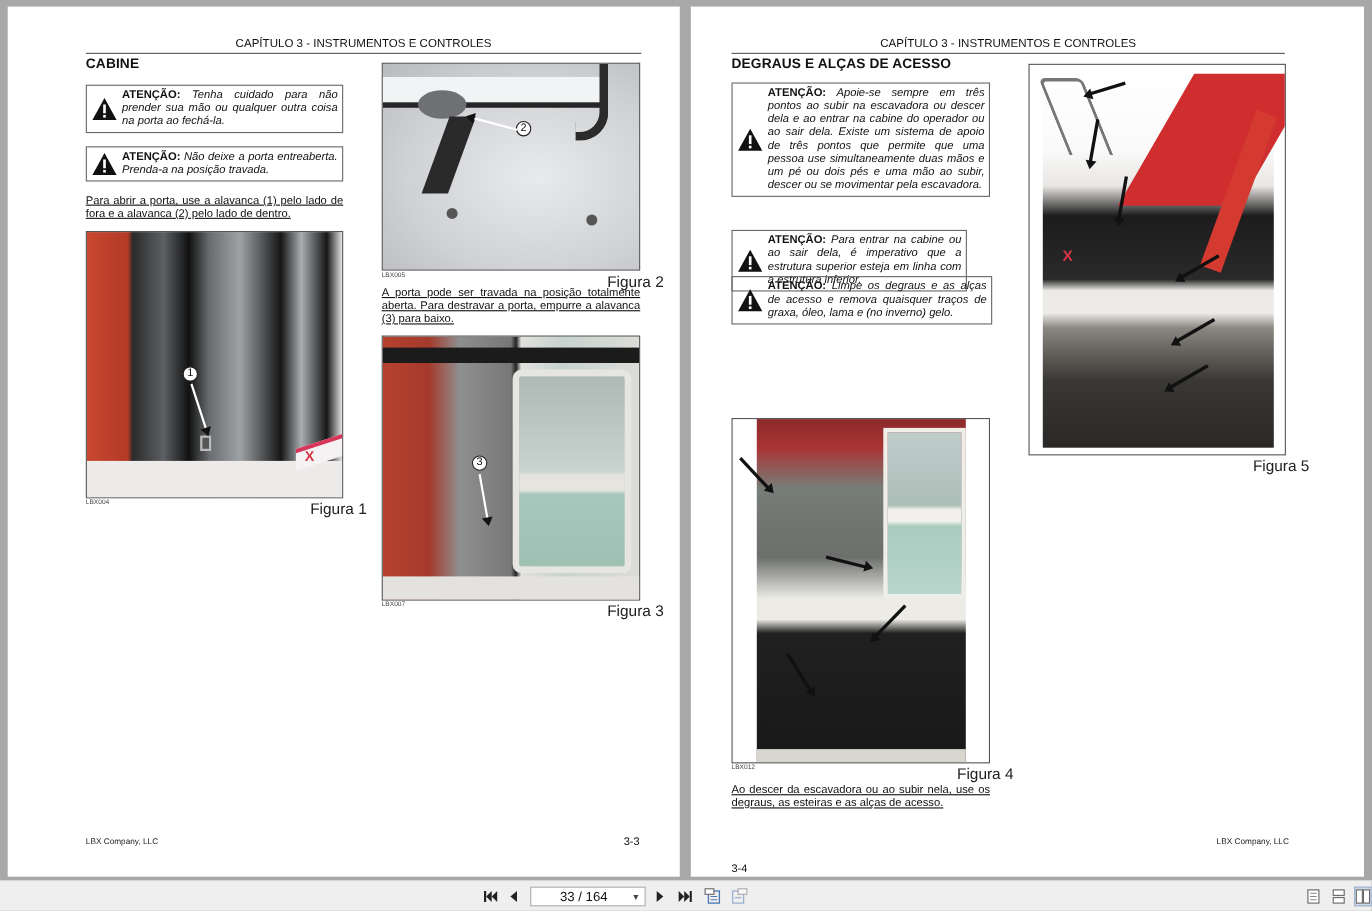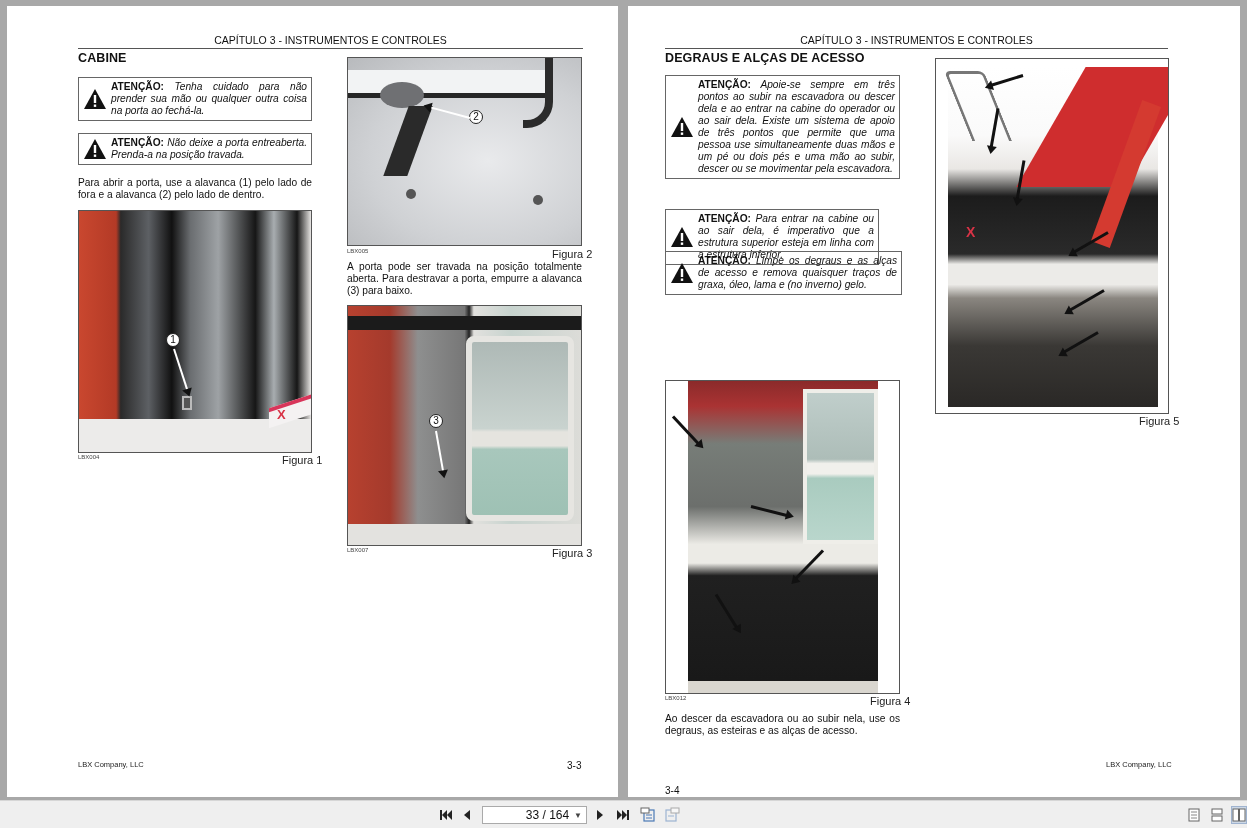--- a/index.html
+++ b/index.html
@@ -9,30 +9,30 @@
   .page.left { left: 7px; width: 611px; }
   .page.right { left: 628px; width: 612px; }
   .chapter-header { position: absolute; top: 28px; font-size: 10.5px; text-align: center; border-bottom: 1.5px solid #555; padding-bottom: 2px; }
   .page.left .chapter-header { left: 71px; width: 505px; }
   .page.right .chapter-header { left: 37px; width: 503px; }
   .section-title { position: absolute; font-weight: bold; font-size: 12.5px; letter-spacing: 0.1px; }
   .warn { position: absolute; border: 1.5px solid #666; padding: 3px 4px 3px 32px; font-size: 10.2px; line-height: 12px; text-align: justify; }
   .warn .tri { position: absolute; left: 4px; top: 50%; transform: translateY(-50%); width: 24px; height: 22px; }
   .warn b { font-weight: bold; font-style: normal; }
   .warn i { font-style: italic; }
-  .para { position: absolute; font-size: 10.2px; line-height: 12px; text-align: justify; }
+  .para { position: absolute; font-size: 10.2px; line-height: 12px; text-align: justify; text-decoration: underline; }
   .photo { position: absolute; border: 1px solid #555; overflow: hidden; }
   .fig-code { position: absolute; font-size: 6px; color: #444; }
-  .fig-label { position: absolute; font-size: 11px; color: #222; }
+  .fig-label { position: absolute; font-size: 14px; color: #222; }
   .footer-text { position: absolute; font-size: 7.5px; color: #222; }
   .page-num { position: absolute; font-size: 10px; }
   .callout { position: absolute; width: 14px; height: 14px; border-radius: 50%; background: #fff; border: 1px solid #222; font-size: 10px; line-height: 12px; text-align: center; }
   .arrow { position: absolute; height: 3px; background: #111; transform-origin: left center; }
   .arrow::after { content: ""; position: absolute; right: -6px; top: -4px; border-left: 8px solid #111; border-top: 5.5px solid transparent; border-bottom: 5.5px solid transparent; }
-  .toolbar { position: absolute; left: 0; top: 800px; width: 1247px; height: 28px; background: #efefef; border-top: 1px solid #d6d6d6; text-align: center; }
+  .toolbar { position: absolute; left: 0; top: 800px; width: 1247px; height: 28px; background: #efefef; border-top: 1px solid #d6d6d6; }
   .tb-btn { position: absolute; top: 6px; height: 16px; display: flex; align-items: center; justify-content: center; font-size: 12px; color: #222; cursor: pointer; }
   .page-input { position: absolute; left: 482px; top: 5px; width: 105px; height: 18px; background: #fff; border: 1px solid #aaa; font-size: 12px; padding-left: 26px; line-height: 16px; }
   .page-input .dd { position: absolute; right: 4px; top: 1px; font-size: 8px; color: #444; }
   .view-btn { position: absolute; top: 5px; width: 16px; height: 18px; display: flex; align-items: center; justify-content: center; }
   .view-btn.active { background: #cdd8e6; border: 1px solid #9fb3cf; }
 </style>
 </head>
 <body>
 
 <div class="viewer">

